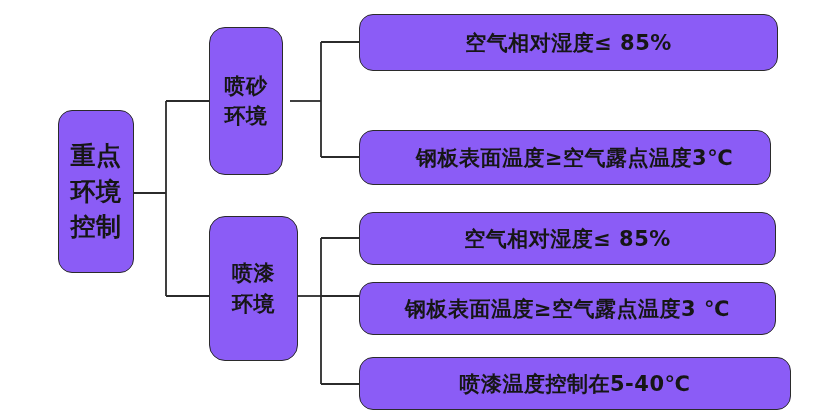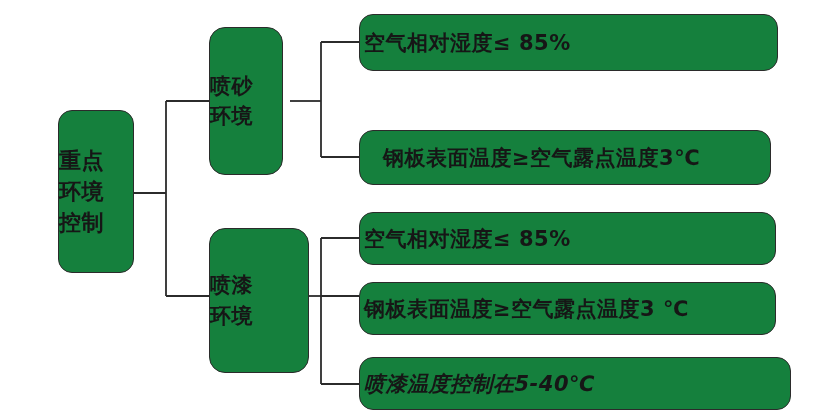--- a/index.html
+++ b/index.html
@@ -22,31 +22,31 @@
     position: absolute;
     left: 0;
     top: 0;
     width: 837px;
     height: 417px;
   }
   .node-box {
     position: absolute;
     box-sizing: border-box;
     border: 1.6px solid #2b2b2b;
-    background: #15803d;
+    background: #8b5cf6;
     display: flex;
     align-items: center;
-    justify-content: flex-start;
+    justify-content: center;
     color: #161616;
     text-align: center;
     letter-spacing: 0.5px;
   }
   .node-root {
     border-radius: 14px;
-    font-size: 22px;
+    font-size: 25px;
     line-height: 1.42;
     font-weight: 600;
   }
   .node-mid {
     border-radius: 16px;
     font-size: 21px;
     line-height: 1.45;
     font-weight: 600;
   }
   .node-leaf {
@@ -96,38 +96,38 @@
     <span class="stack-label">重点
 环境
 控制</span>
   </div>
 
   <div class="node-box node-mid" style="left:209px; top:27px; width:74px; height:148px;">
     <span class="stack-label">喷砂
 环境</span>
   </div>
 
-  <div class="node-box node-mid" style="left:209px; top:228px; width:100px; height:145px;">
+  <div class="node-box node-mid" style="left:209px; top:216px; width:89px; height:145px;">
     <span class="stack-label">喷漆
 环境</span>
   </div>
 
   <div class="node-box node-leaf" style="left:359px; top:14px; width:419px; height:57px;">
     <span class="node-label">空气相对湿度≤ 85%</span>
   </div>
 
   <div class="node-box node-leaf" style="left:359px; top:130px; width:412px; height:55px;padding-left:19px;">
     <span class="node-label">钢板表面温度≥空气露点温度3℃</span>
   </div>
 
   <div class="node-box node-leaf" style="left:359px; top:212px; width:417px; height:53px;">
     <span class="node-label">空气相对湿度≤ 85%</span>
   </div>
 
   <div class="node-box node-leaf" style="left:359px; top:282px; width:417px; height:53px;">
     <span class="node-label">钢板表面温度≥空气露点温度3 ℃</span>
   </div>
 
-  <div class="node-box node-leaf" style="left:359px; top:357px; width:432px; height:53px;font-style:italic;">
+  <div class="node-box node-leaf" style="left:359px; top:357px; width:432px; height:53px;">
     <span class="node-label">喷漆温度控制在5-40℃</span>
   </div>
 
 </div>
 
 </body></html>

